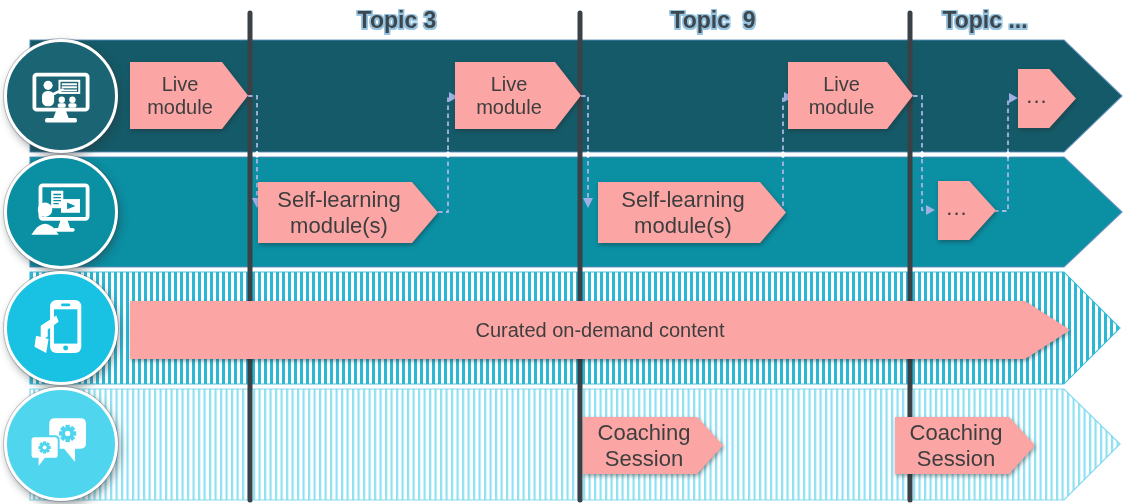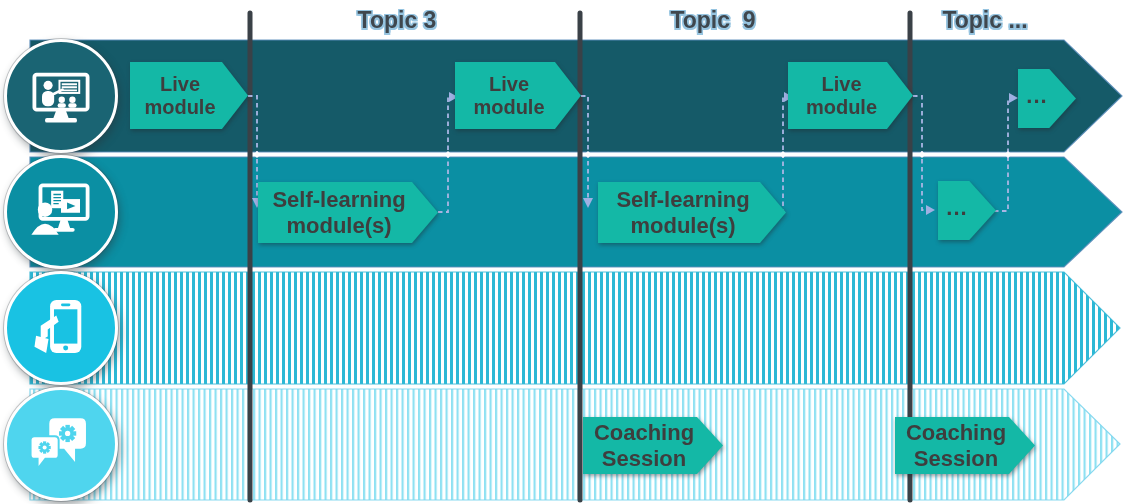--- a/index.html
+++ b/index.html
@@ -13,24 +13,24 @@
     position:absolute;top:7px;width:300px;text-align:center;
     font-size:23px;font-weight:bold;color:#3F474E;white-space:pre;z-index:20;
     text-shadow:-1.5px -1.5px 0 #96C4E0, 1.5px -1.5px 0 #96C4E0,
                 -1.5px 1.5px 0 #96C4E0, 1.5px 1.5px 0 #96C4E0,
                  0 -1.5px 0 #96C4E0, 0 1.5px 0 #96C4E0,
                 -1.5px 0 0 #96C4E0, 1.5px 0 0 #96C4E0;
   }
   
   .module{position:absolute;z-index:30;filter:drop-shadow(1px 2px 2px rgba(30,40,45,.45));}
   .shape{
-    width:100%;height:100%;background:#14b8a6;box-sizing:border-box;
+    width:100%;height:100%;background:#fca5a5;box-sizing:border-box;
     clip-path:polygon(0 0, calc(100% - 26px) 0, 100% 50%, calc(100% - 26px) 100%, 0 100%);
     display:flex;align-items:center;justify-content:center;text-align:center;
-    font-weight:bold;color:#3E3E3E;line-height:1.15;padding:0 26px 0 8px;
+    font-weight:normal;color:#3E3E3E;line-height:1.15;padding:0 26px 0 8px;
   }
   .banner-shape{
     clip-path:polygon(0 0, calc(100% - 45px) 0, 100% 50%, calc(100% - 45px) 100%, 0 100%);
     padding:0 45px 0 45px;
   }
   .dots-shape{
     clip-path:polygon(0 0, 54% 0, 100% 50%, 54% 100%, 0 100%);
     padding:0 26px 6px 6px;font-size:22px;letter-spacing:1px;
   }
   .fs20{font-size:20px;}
@@ -132,20 +132,23 @@
     <div class="shape fs19">
         <span>Self-learning module(s)</span>
       </div>
   </div>
   <div class="module" style="left:938px;top:181px;width:58px;height:59px">
     <div class="shape dots-shape">
         <span>...</span>
       </div>
   </div>
 
+  <div class="module" style="left:130px;top:301px;width:940px;height:58px">
+    <div class="shape banner-shape fs20">Curated on-demand content</div>
+  </div>
 
   <div class="module" style="left:583px;top:417px;width:140px;height:57px">
     <div class="shape fs19">
         <span>Coaching Session</span>
       </div>
   </div>
   <div class="module" style="left:895px;top:417px;width:140px;height:57px">
     <div class="shape fs19">
         <span>Coaching Session</span>
       </div>

